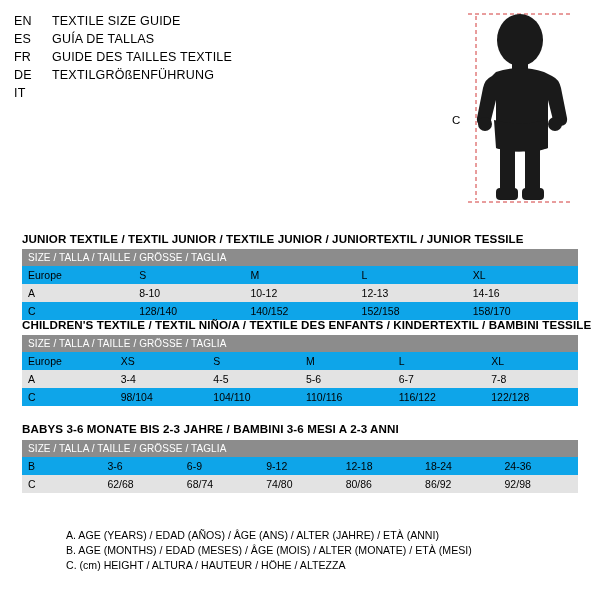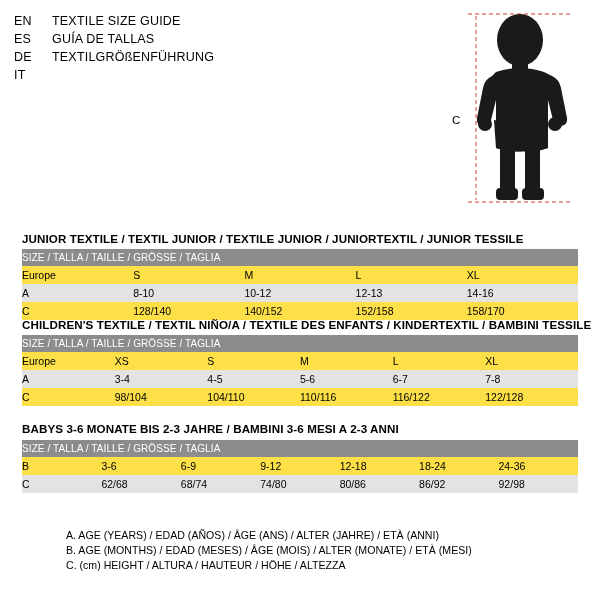--- a/index.html
+++ b/index.html
@@ -77,36 +77,36 @@
   .section-title.two-line {
     line-height: 14px;
   }
   table.sizes {
     width: 100%;
     border-collapse: collapse;
     font-size: 10.5px;
     table-layout: fixed;
   }
   table.sizes td {
-    padding: 3px 0 3px 0;
+    padding: 3px 0 3px 6px;
     vertical-align: middle;
     white-space: nowrap;
     margin-left: 37px;
   }
   tr.head-row td {
     background: #8c8c8c;
     color: #ffffff;
     font-size: 10px;
     letter-spacing: 0.1px;
   }
   tr.shade td {
     background: #e3e3e3;
   }
   tr.plain td {
-    background: #fde047;
+    background: #0ea5e9;
   }
   .col-label {
     width: 86px;
   }
 
   
   .legend {
     position: absolute;
     left: 22px;
     width: 556px;
@@ -123,20 +123,24 @@
 <div class="page">
 
   <div class="header">
     <div class="header-row">
       <div class="header-lang">EN</div>
       <div class="header-text">TEXTILE SIZE GUIDE</div>
     </div>
     <div class="header-row">
       <div class="header-lang">ES</div>
       <div class="header-text">GUÍA DE TALLAS</div>
+    </div>
+    <div class="header-row">
+      <div class="header-lang">FR</div>
+      <div class="header-text">GUIDE DES TAILLES TEXTILE</div>
     </div>
     <div class="header-row">
       <div class="header-lang">DE</div>
       <div class="header-text">TEXTILGRÖßENFÜHRUNG</div>
     </div>
     <div class="header-row">
       <div class="header-lang">IT</div>
     </div>
   </div>
 

